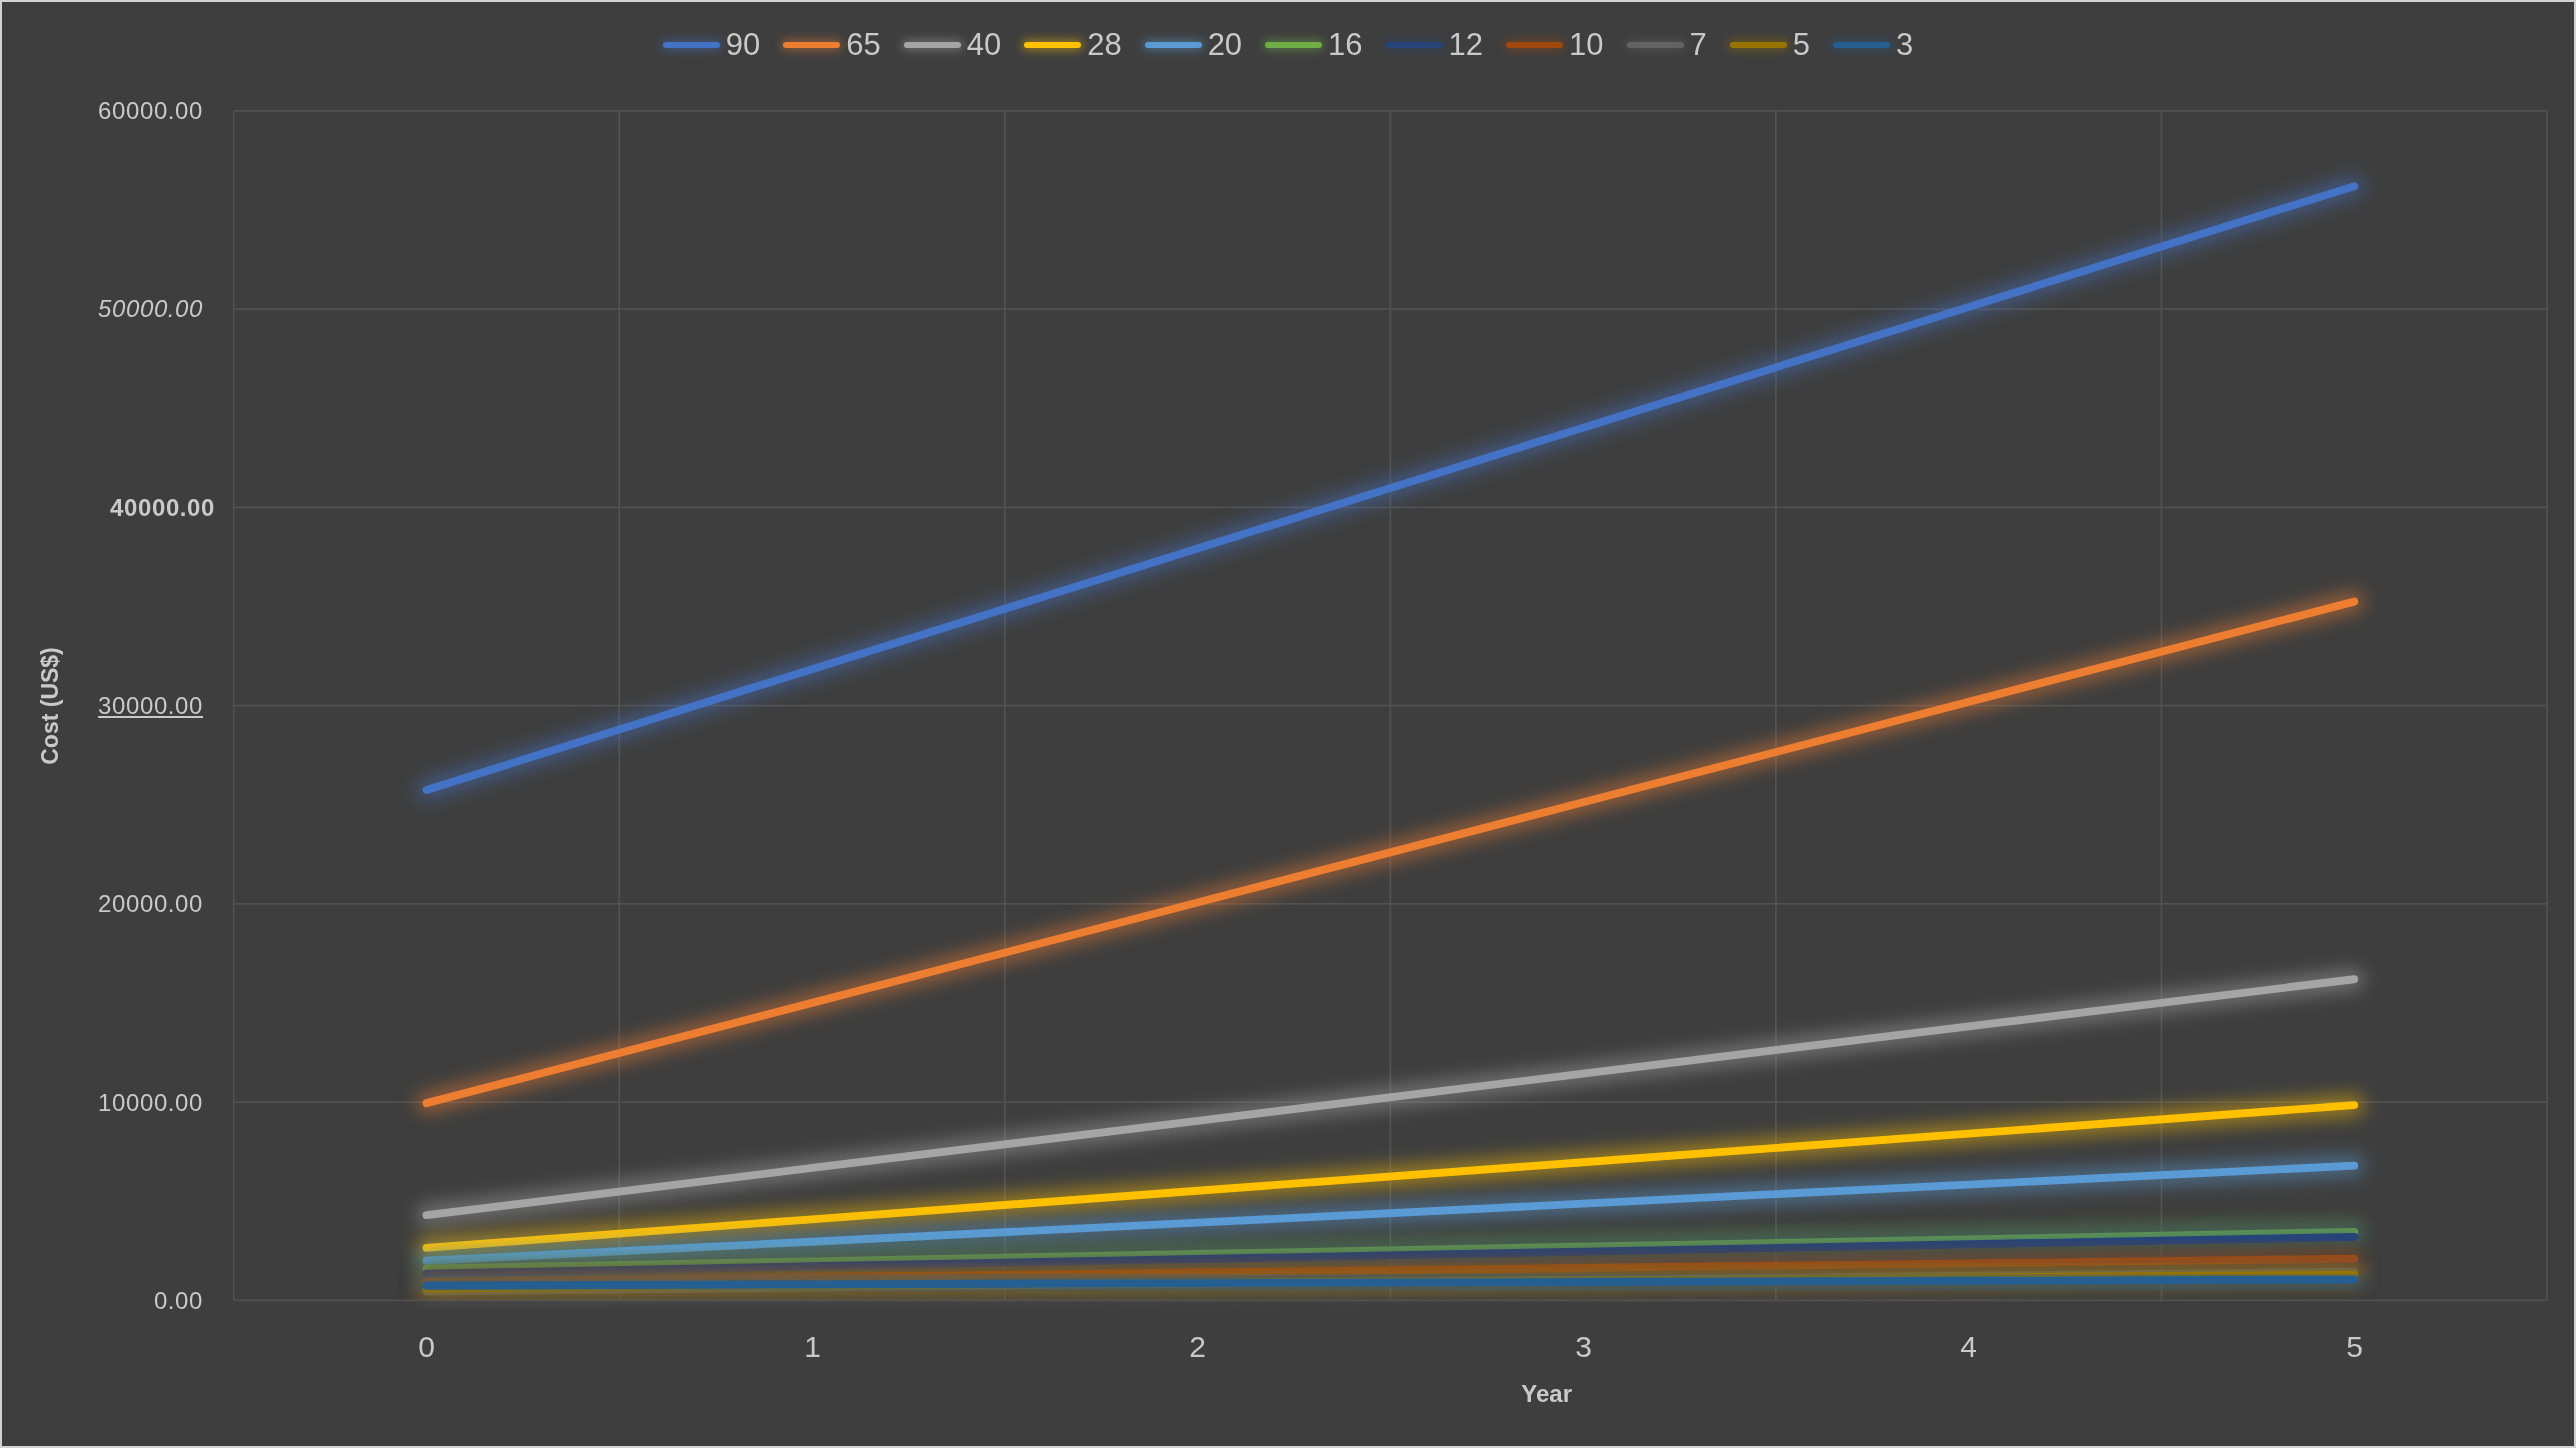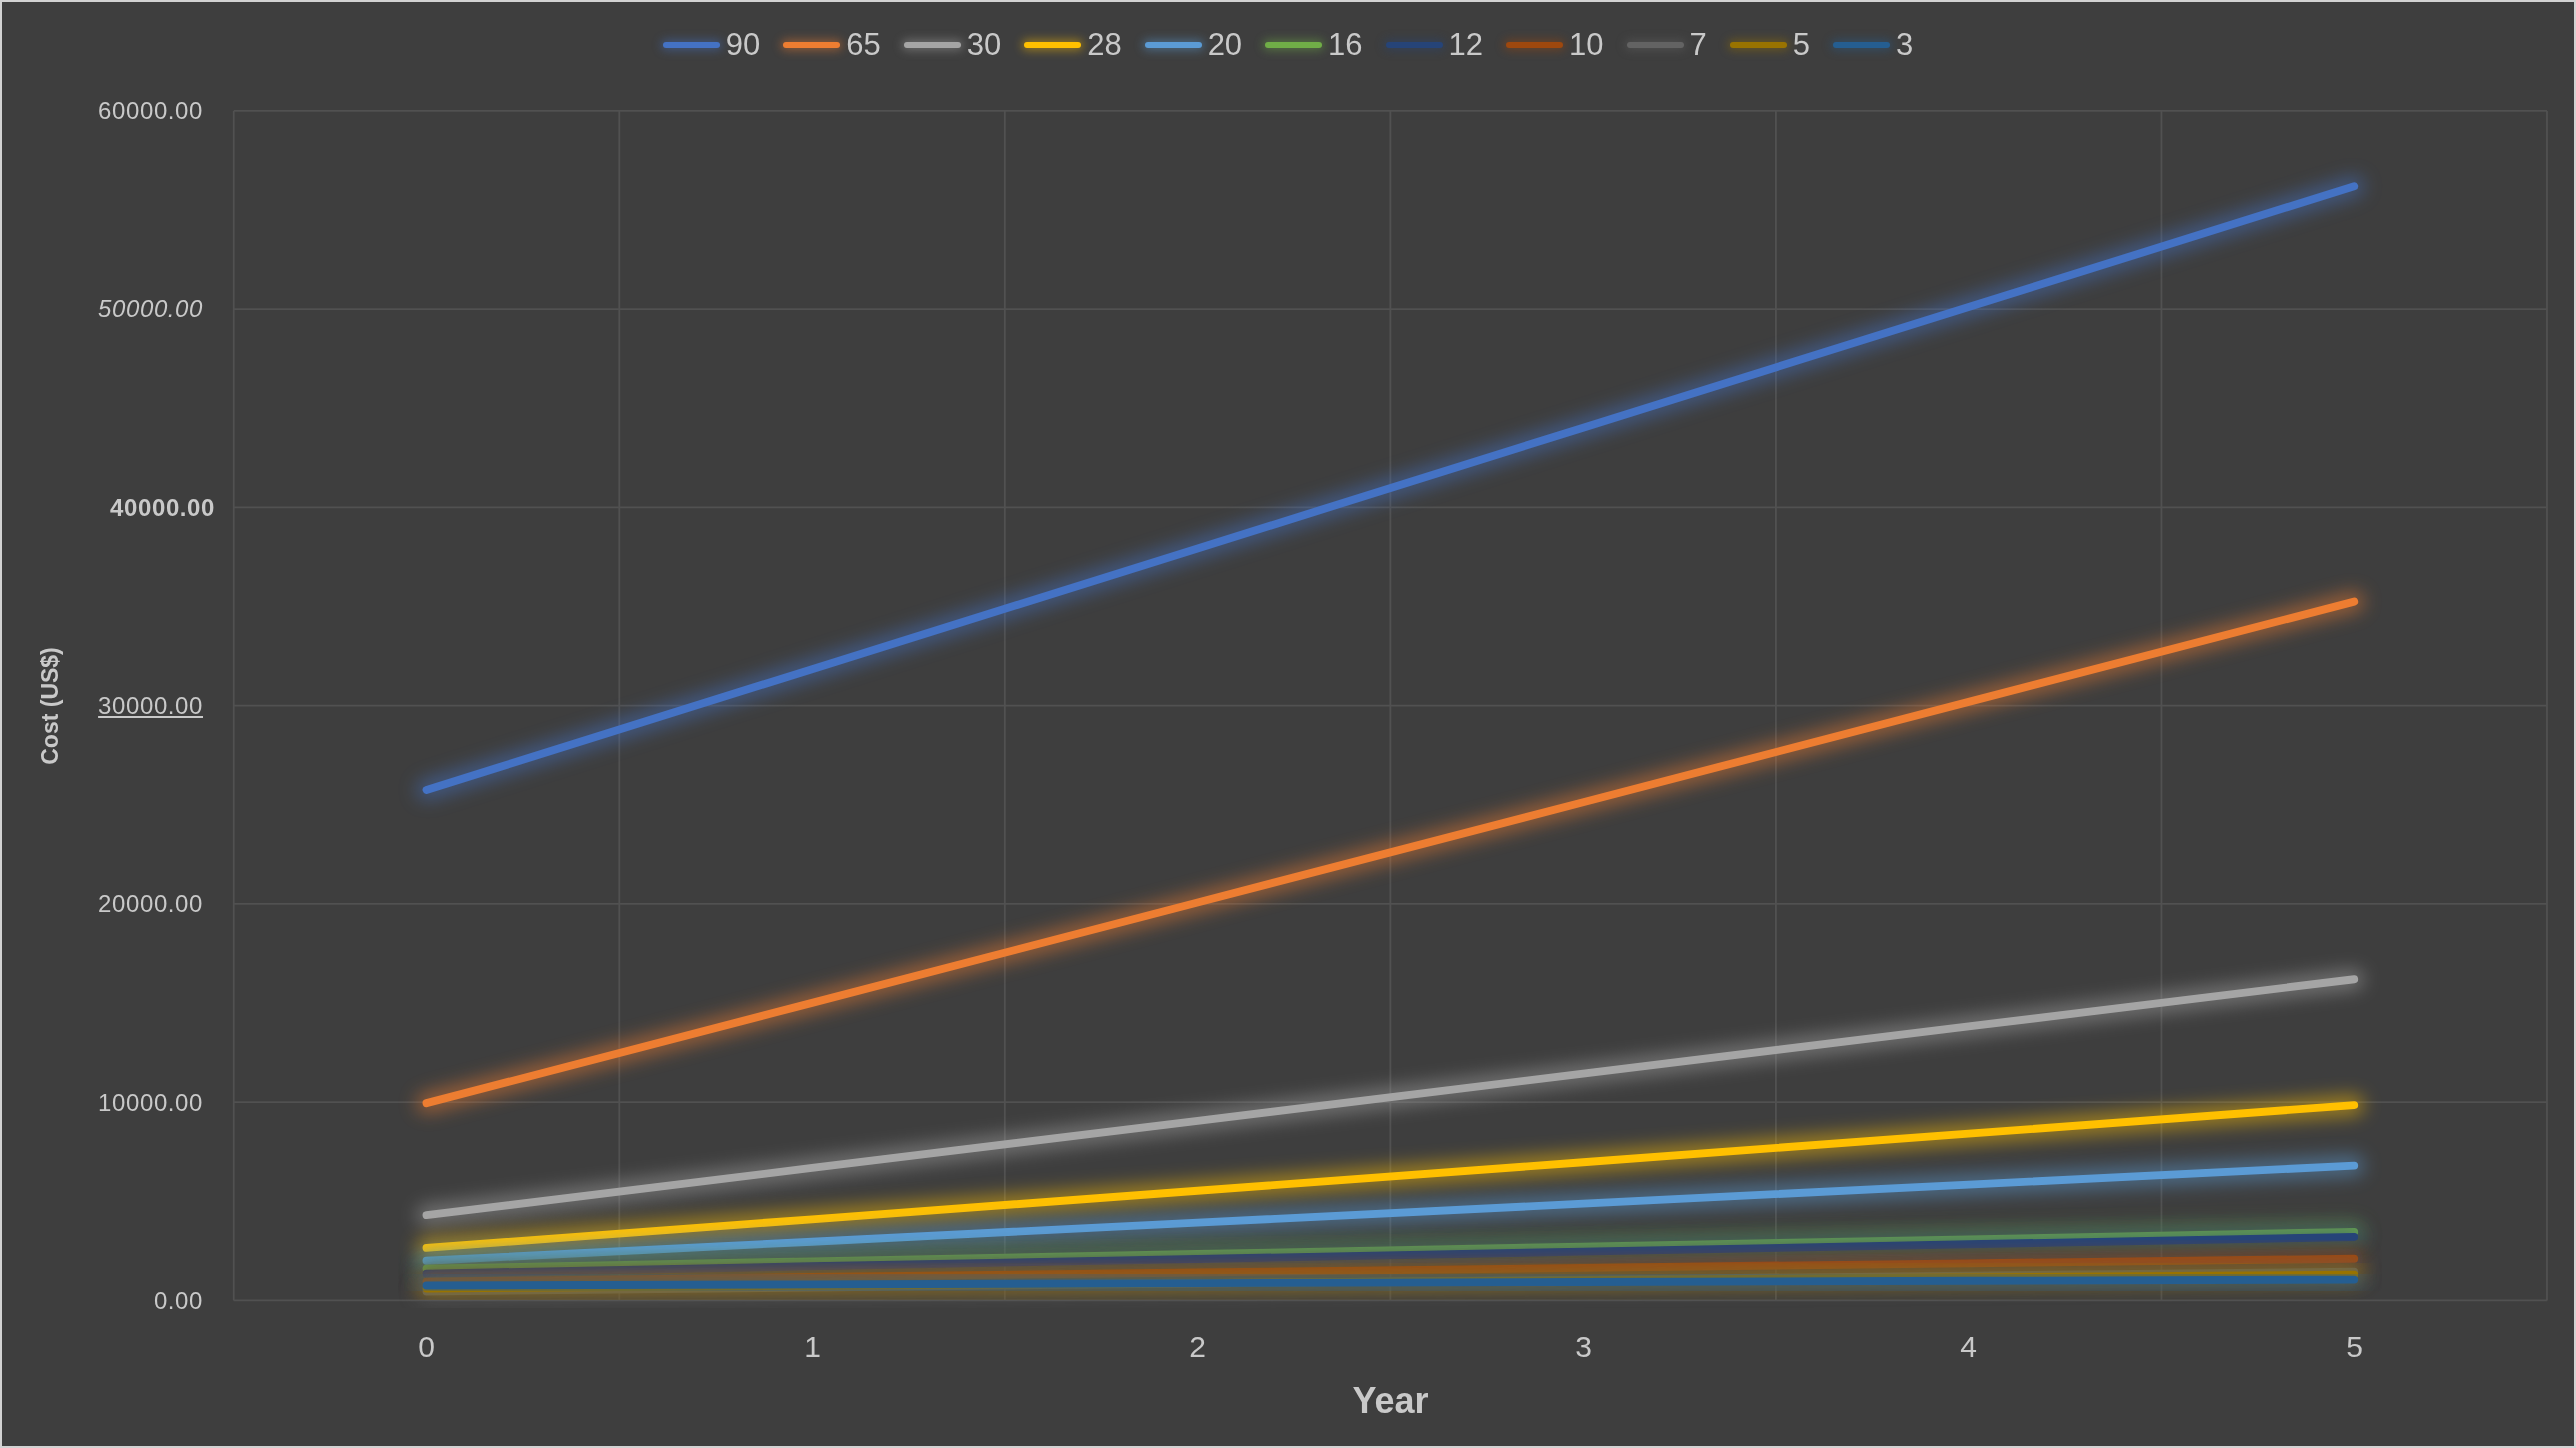--- a/index.html
+++ b/index.html
@@ -16,21 +16,21 @@
   .ylab{
     position:absolute;width:145px;text-align:right;
     font-size:24px;line-height:31px;color:#c9c9c9;letter-spacing:0.6px;
   }
   .xlab{
     position:absolute;width:121px;text-align:center;
     font-size:30px;line-height:31px;color:#c9c9c9;
   }
   #x-axis-title{
     position:absolute;left:1207px;top:1378px;width:363px;
-    text-align:center;font-size:36px;font-weight:bold;color:#c9c9c9;
+    text-align:right;font-size:24px;font-weight:bold;color:#c9c9c9;
   }
   #y-axis-title{
     position:absolute;left:-132px;top:689px;width:363px;height:30px;
     text-align:center;font-size:23px;font-weight:bold;color:#c9c9c9;
     transform:rotate(-90deg);transform-origin:center center;
   }
   #legend{
     position:absolute;left:0;top:25px;width:100%;
     display:flex;justify-content:center;align-items:center;gap:23px;
   }
@@ -94,21 +94,21 @@
       <div class="legend-item">
         <div class="legend-swatch" style="background: rgb(68, 114, 196); box-shadow: rgba(68, 114, 196, 0.45) 0px 0px 9.7px 2.4px;"></div>
         <div class="legend-label">90</div>
       </div>
       <div class="legend-item">
         <div class="legend-swatch" style="background: rgb(237, 125, 49); box-shadow: rgba(237, 125, 49, 0.45) 0px 0px 9.7px 2.4px;"></div>
         <div class="legend-label">65</div>
       </div>
       <div class="legend-item">
         <div class="legend-swatch" style="background: rgb(165, 165, 165); box-shadow: rgba(165, 165, 165, 0.45) 0px 0px 9.7px 2.4px;"></div>
-        <div class="legend-label">30</div>
+        <div class="legend-label">40</div>
       </div>
       <div class="legend-item">
         <div class="legend-swatch" style="background: rgb(255, 192, 0); box-shadow: rgba(255, 192, 0, 0.45) 0px 0px 9.7px 2.4px;"></div>
         <div class="legend-label">28</div>
       </div>
       <div class="legend-item">
         <div class="legend-swatch" style="background: rgb(91, 155, 213); box-shadow: rgba(91, 155, 213, 0.45) 0px 0px 9.7px 2.4px;"></div>
         <div class="legend-label">20</div>
       </div>
       <div class="legend-item">

